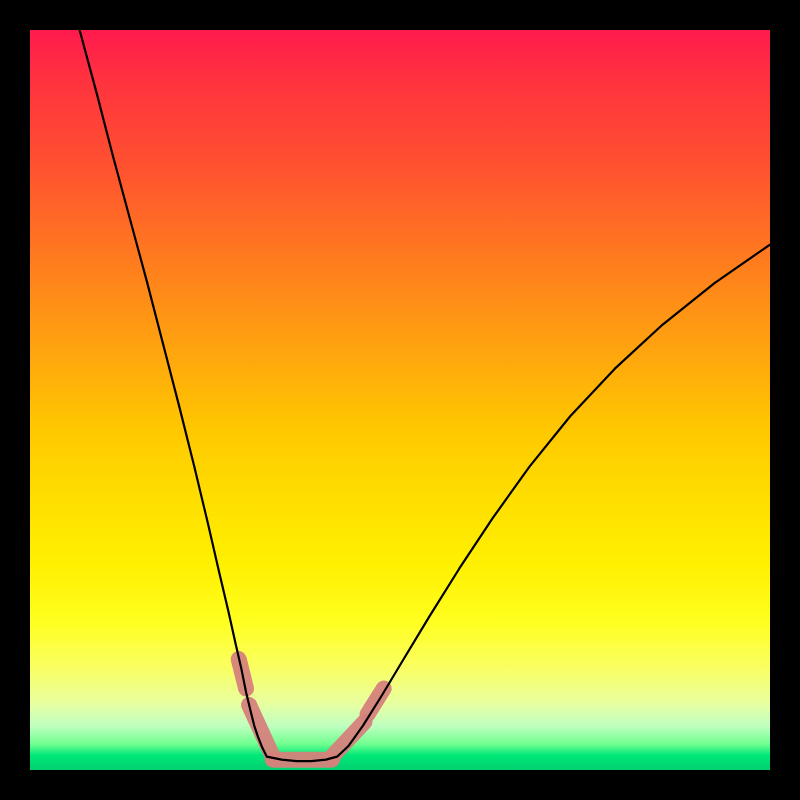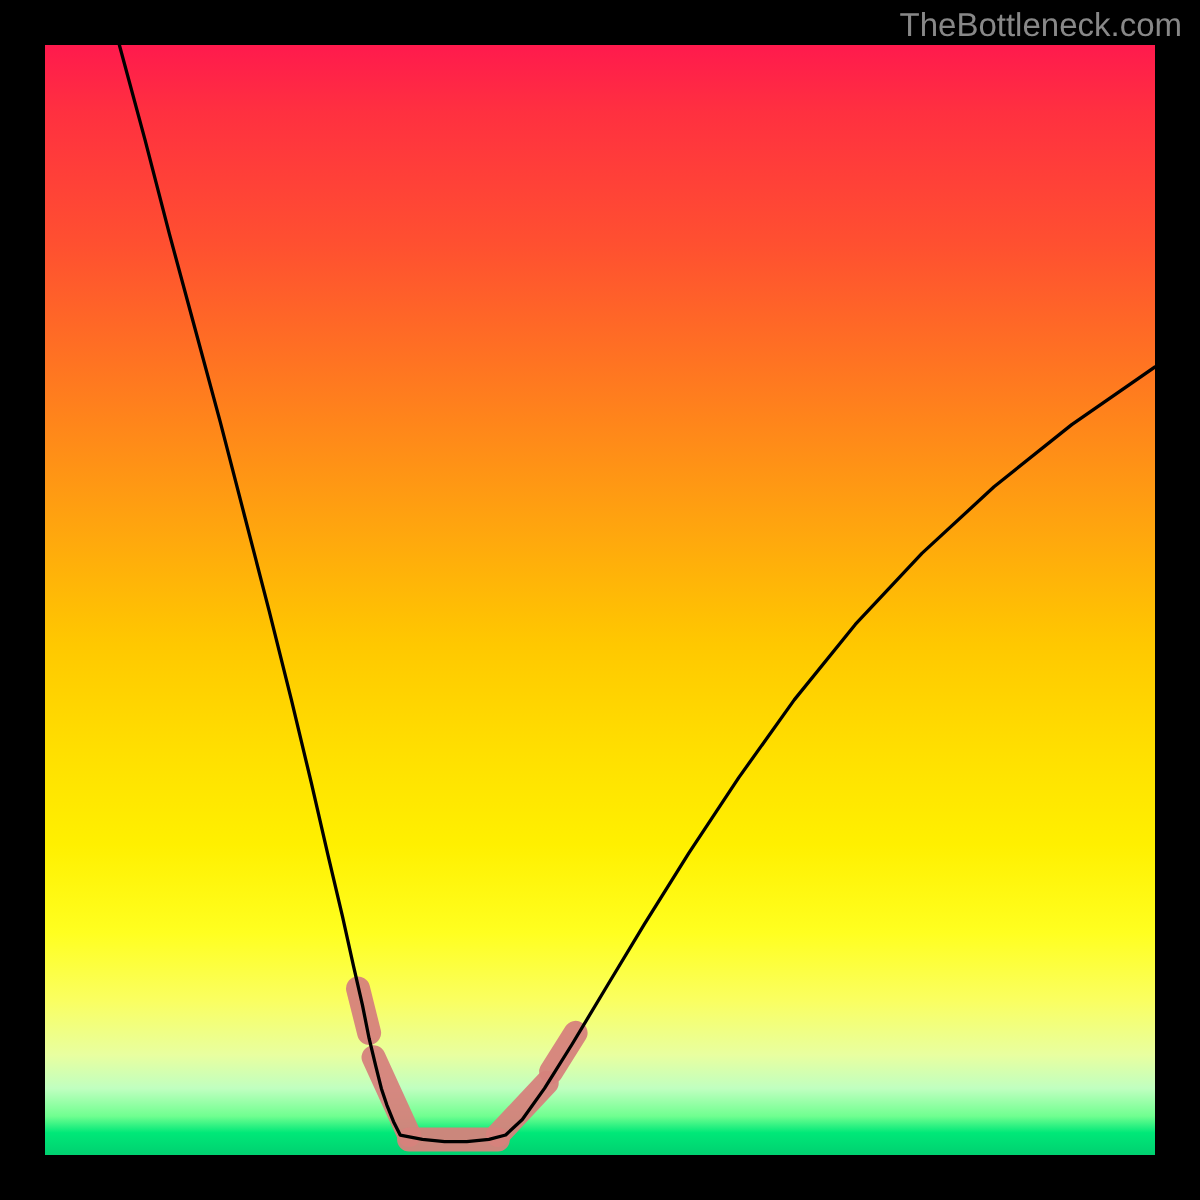--- a/index.html
+++ b/index.html
@@ -67,21 +67,20 @@
     stroke-width: 16;
     stroke-linecap: round;
     stroke-linejoin: round;
     opacity: 0.95;
   }
 </style>
 </head>
 <body>
 
 <div class="frame">
-  <div class="watermark">TheBottleneck.com</div>
   <div class="plot">
     <div class="gradient"></div>
     <svg class="plot-svg" viewBox="0 0 740 740" preserveAspectRatio="none">
       <g id="highlight-layer">
           <path d="M208.68 629.00 L216.08 658.60" class="bump"></path>
           <path d="M219.04 674.88 L242.72 726.68" class="bump"></path>
           <path d="M242.72 729.64 L301.92 729.64" class="bump"></path>
           <path d="M301.92 726.68 L334.48 691.90" class="bump"></path>
           <path d="M337.44 684.50 L353.72 658.60" class="bump"></path>
         </g>

